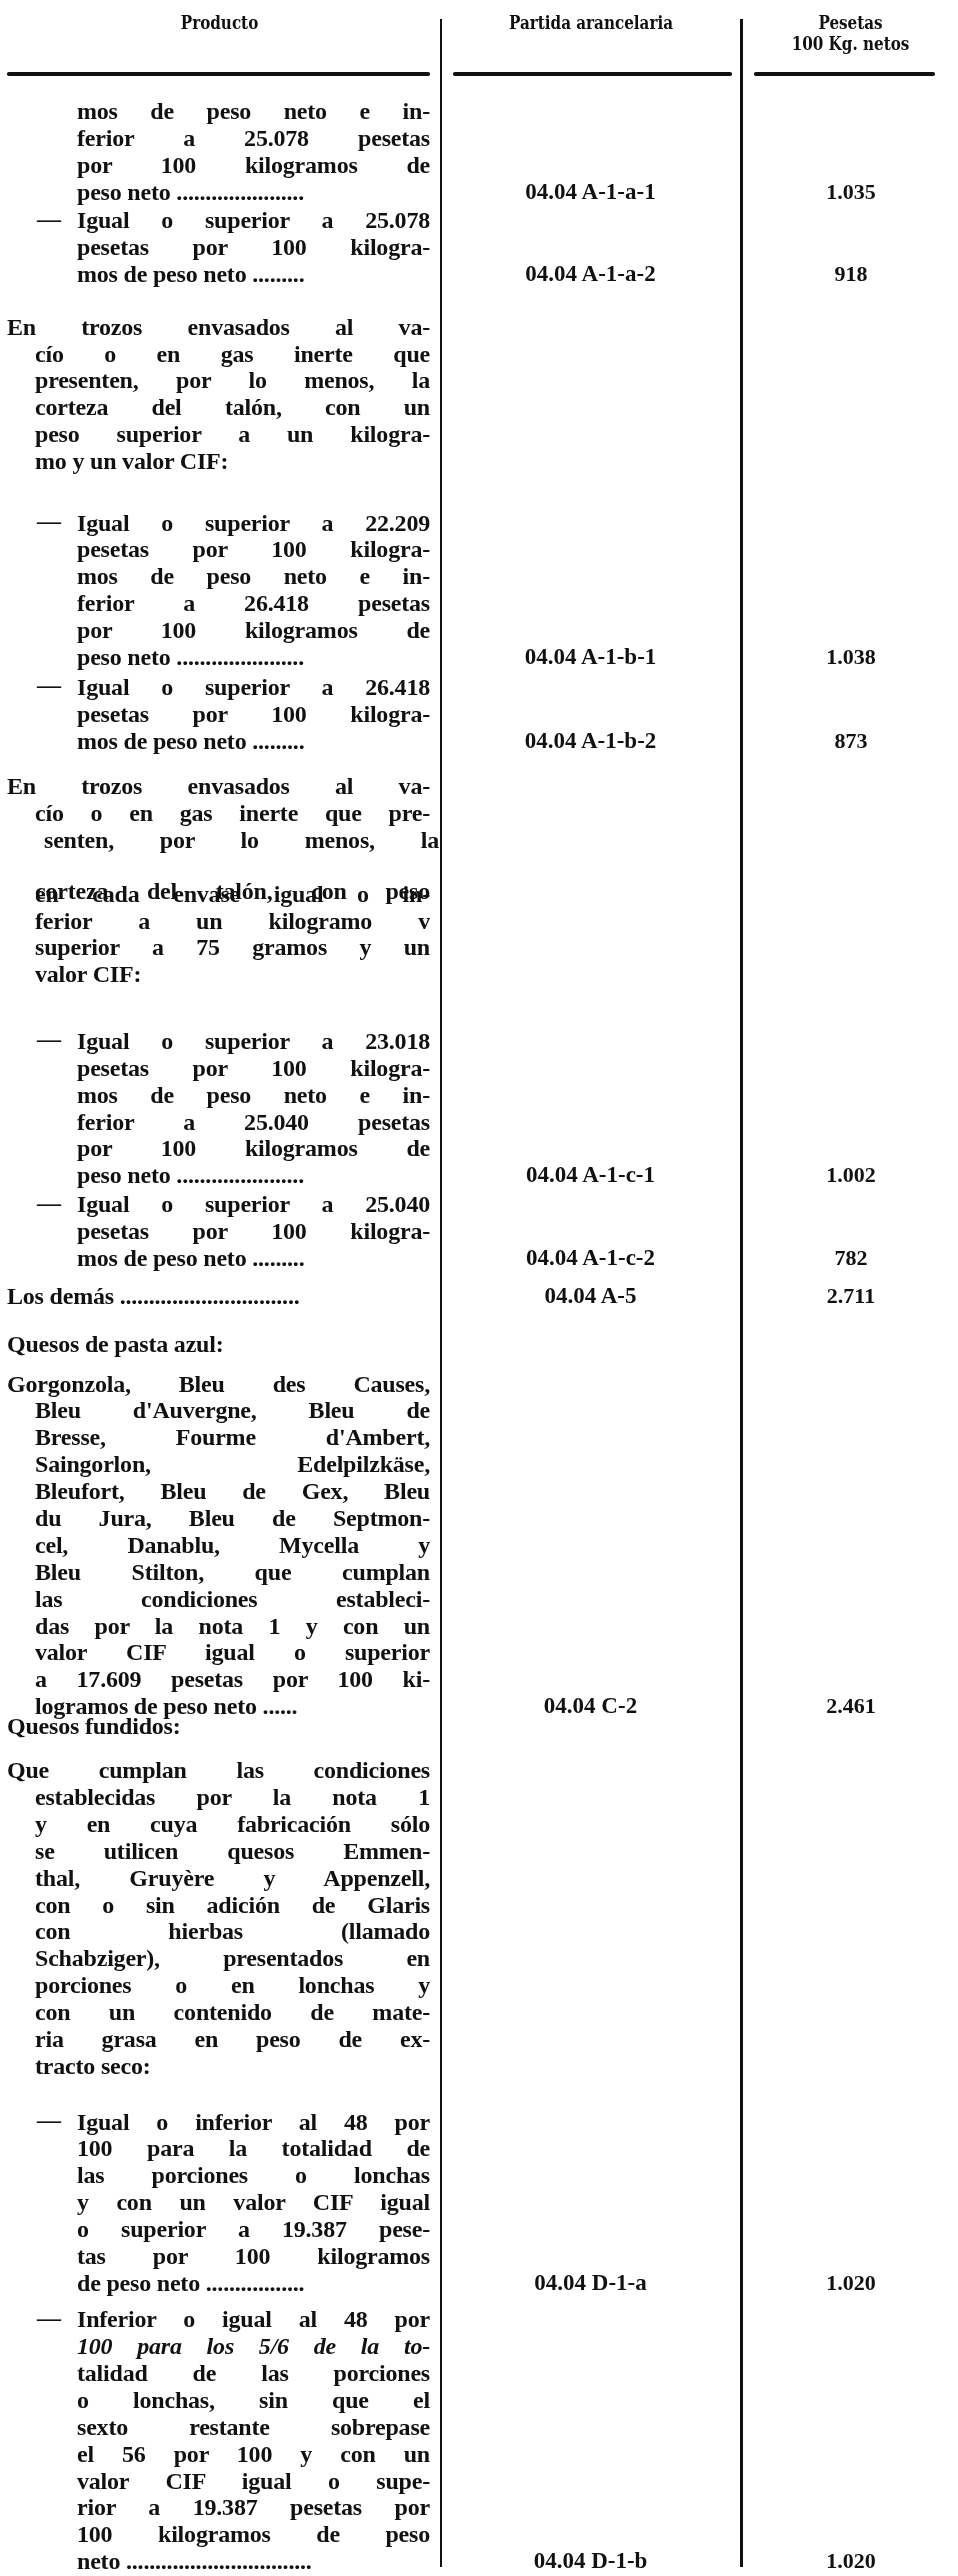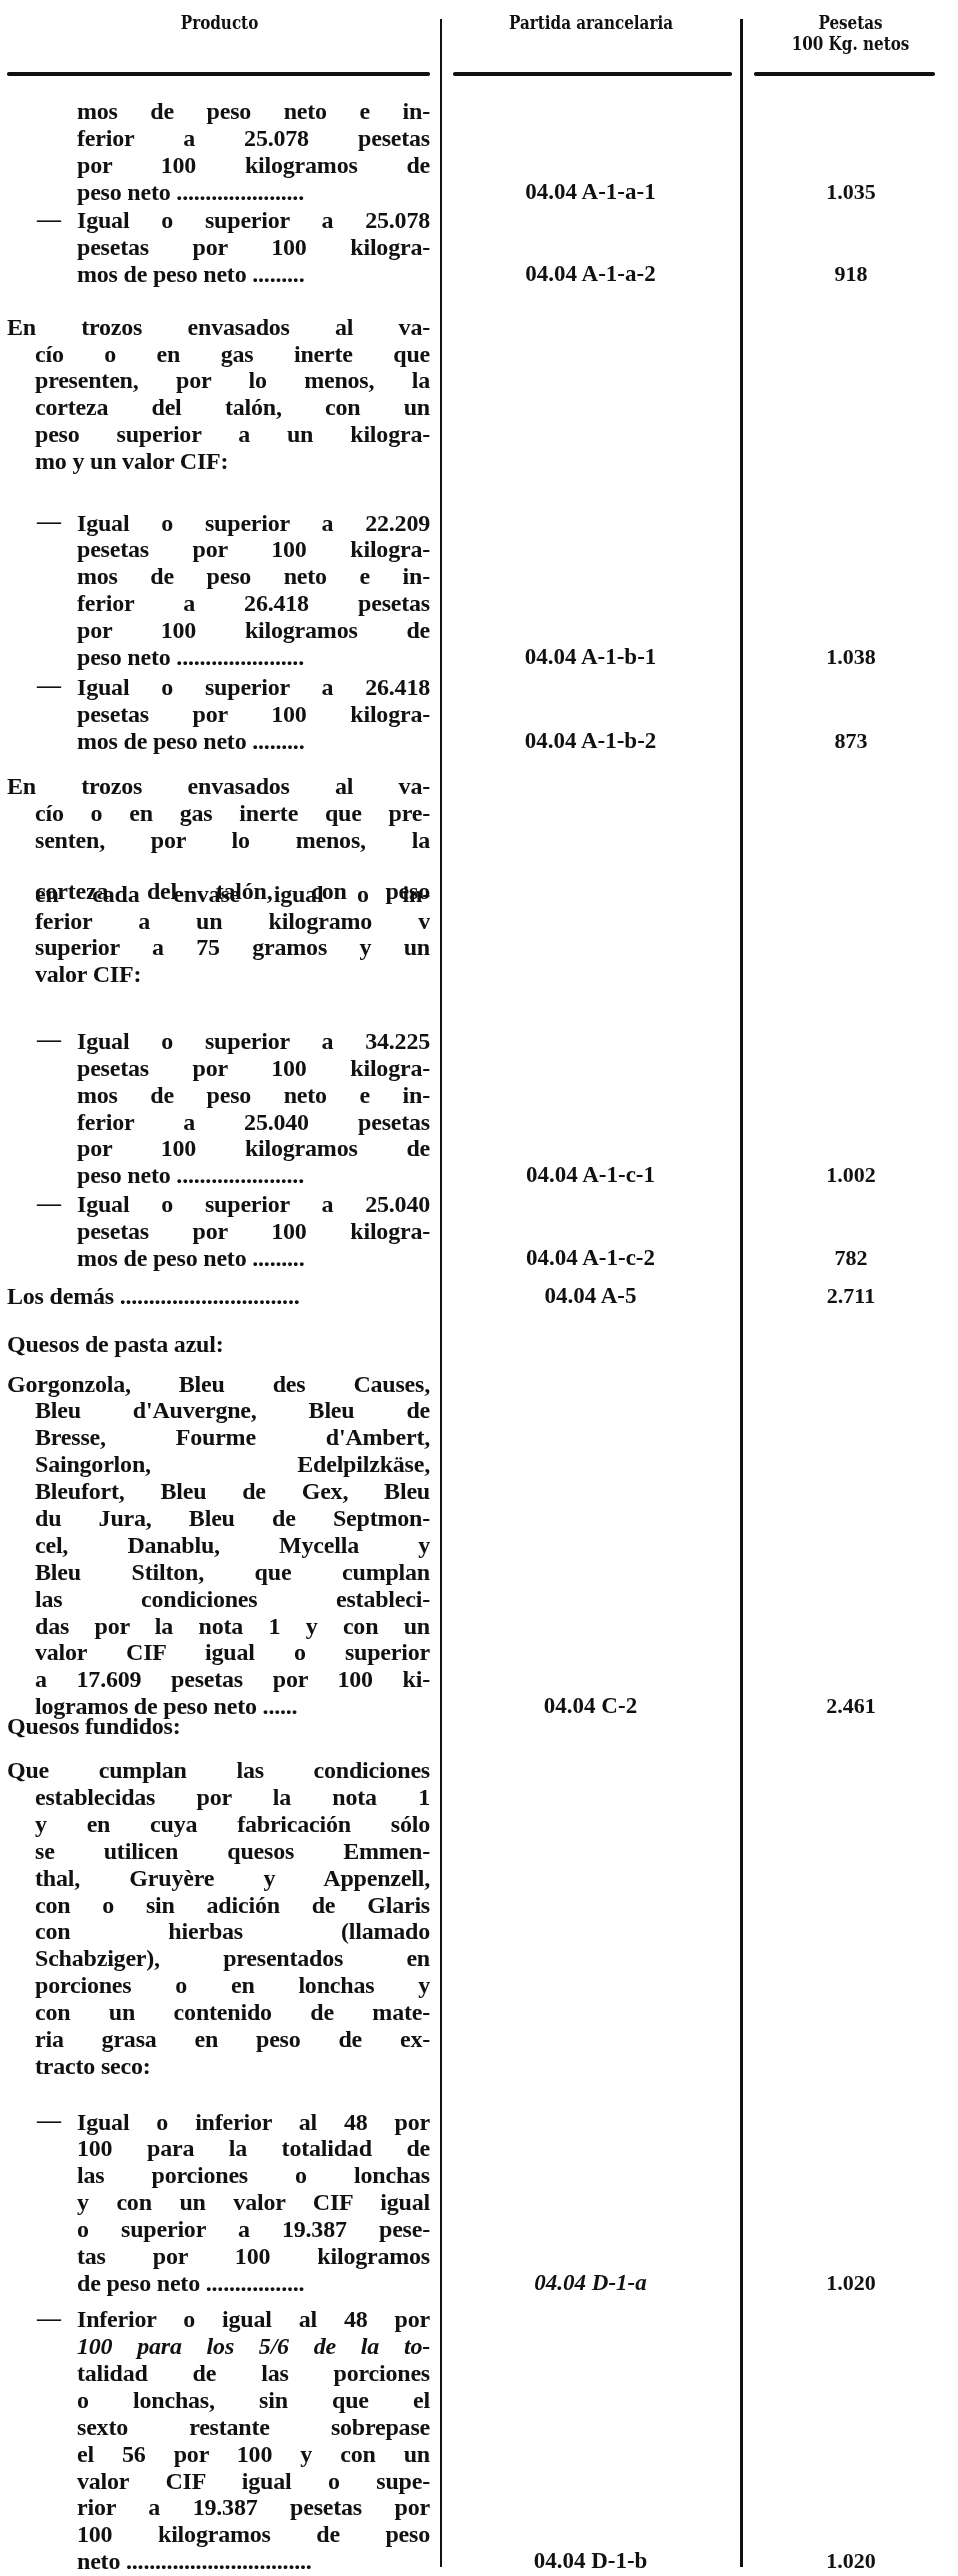--- a/index.html
+++ b/index.html
@@ -122,21 +122,21 @@
       <span class="code" style="top: 728px;">04.04 A-1-b-2</span>
       <span class="val" style="top: 728px;">873</span>
     </div>
     <div>
       <span class="txt" style="left: 7px; width: 423px; top: 773px;">
         <span class="ln">En trozos envasados al va-</span>
       </span>
       <span class="txt" style="left: 35px; width: 395px; top: 800px;">
         <span class="ln">cío o en gas inerte que pre-</span>
       </span>
-      <span class="txt" style="left: 35px; width: 395px; top: 827px;">
+      <span class="txt" style="left: 44px; width: 395px; top: 827px;">
         <span class="ln">senten, por lo menos, la</span>
       </span>
       <span class="txt" style="left: 35px; width: 395px; top: 854px; margin-top: 24px;">
         <span class="ln">corteza del talón, con peso</span>
       </span>
       <span class="txt" style="left: 35px; width: 395px; top: 881px;">
         <span class="ln">en cada envase igual o in-</span>
       </span>
       <span class="txt" style="left: 35px; width: 395px; top: 908px;">
         <span class="ln">ferior a un kilogramo v</span>
@@ -144,21 +144,21 @@
       <span class="txt" style="left: 35px; width: 395px; top: 934px;">
         <span class="ln">superior a 75 gramos y un</span>
       </span>
       <span class="txt" style="left: 35px; width: 395px; top: 961px;">
         <span class="ln last">valor CIF:</span>
       </span>
     </div>
     <div>
       <span class="dash" style="left: 37px; top: 1026px;">—</span>
       <span class="txt" style="left: 77px; width: 353px; top: 1028px;">
-        <span class="ln">Igual o superior a 34.225</span>
+        <span class="ln">Igual o superior a 23.018</span>
       </span>
       <span class="txt" style="left: 77px; width: 353px; top: 1055px;">
         <span class="ln">pesetas por 100 kilogra-</span>
       </span>
       <span class="txt" style="left: 77px; width: 353px; top: 1082px;">
         <span class="ln">mos de peso neto e in-</span>
       </span>
       <span class="txt" style="left: 77px; width: 353px; top: 1109px;">
         <span class="ln">ferior a 25.040 pesetas</span>
       </span>
@@ -299,21 +299,21 @@
       </span>
       <span class="txt" style="left: 77px; width: 353px; top: 2216px;">
         <span class="ln">o superior a 19.387 pese-</span>
       </span>
       <span class="txt" style="left: 77px; width: 353px; top: 2243px;">
         <span class="ln">tas por 100 kilogramos</span>
       </span>
       <span class="txt" style="left: 77px; width: 353px; top: 2270px;">
         <span class="ln last">de peso neto .................</span>
       </span>
-      <span class="code" style="top: 2270px; font-style: italic;">04.04 D-1-a</span>
+      <span class="code" style="top: 2270px;">04.04 D-1-a</span>
       <span class="val" style="top: 2270px;">1.020</span>
     </div>
     <div>
       <span class="dash" style="left: 37px; top: 2305px;">—</span>
       <span class="txt" style="left: 77px; width: 353px; top: 2306px;">
         <span class="ln">Inferior o igual al 48 por</span>
       </span>
       <span class="txt" style="left: 77px; width: 353px; top: 2333px; font-style: italic;">
         <span class="ln">100 para los 5/6 de la to-</span>
       </span>

